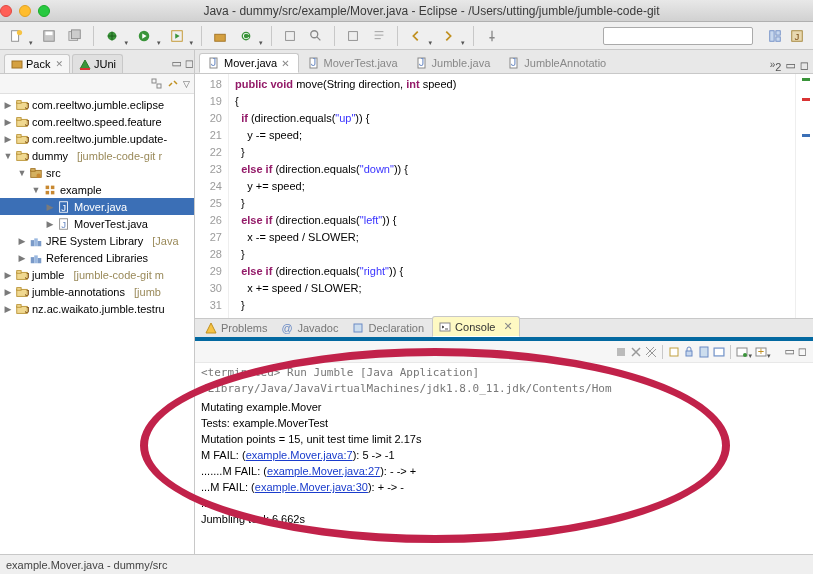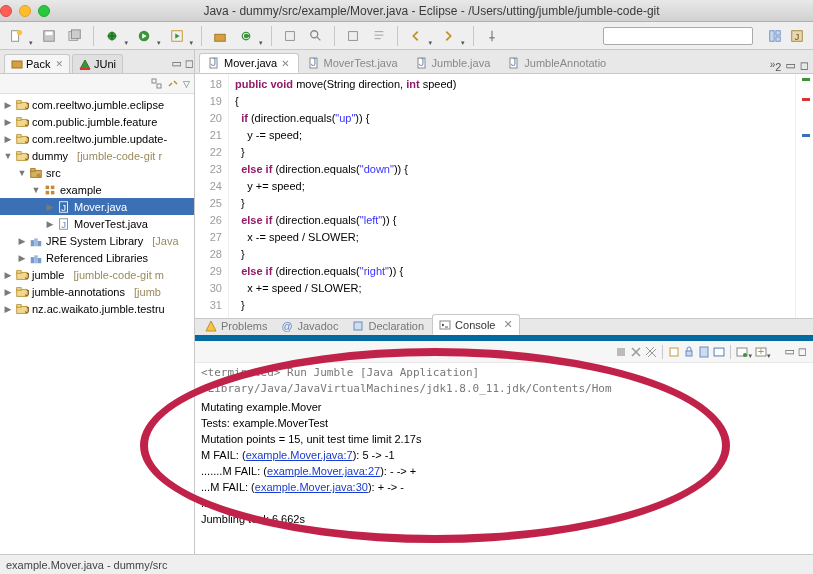--- a/index.html
+++ b/index.html
@@ -57,23 +57,23 @@
 .str { color:#3933ff;}
 
 .overview-ruler { width:18px; background:#fff; border-left:1px solid #eee; position:relative;}
 .ovr-mark { position:absolute; right:3px; width:8px; height:3px; }
 .ovr-red { background:#d93434;}
 .ovr-grn { background:#3a943a;}
 .ovr-blue { background:#3b6fb6;}
 
 
 .bottompanel { height: 236px; display:flex; flex-direction:column; border-top:1px solid #c8c8c8;}
-.bp-tabs { height:22px; display:flex; align-items:flex-end; background:#e8e8e8; padding:0 4px; gap:2px; border-bottom:6px solid #0369a1;}
+.bp-tabs { height:22px; display:flex; align-items:flex-end; background:#e8e8e8; padding:0 4px; gap:2px; border-bottom:4px solid #0369a1;}
 .bptab { padding:3px 6px; font-size:10px; color:#777; display:flex; align-items:center; gap:4px;}
-.bptab.active { background:#ffffff; color:#333; border:1px solid #c8c8c8; border-bottom:1px solid #fff; border-radius:3px 3px 0 0;}
+.bptab.active { background:#fef9c3; color:#333; border:1px solid #c8c8c8; border-bottom:1px solid #fff; border-radius:3px 3px 0 0;}
 .bp-toolbar { height:22px; background:#f6f6f6; display:flex; justify-content:flex-end; align-items:center; gap:3px; padding-right:6px; border-bottom:1px solid #e8e8e8;}
 .bp-content { flex:1; background:#fff; font-family:Monaco,Menlo,monospace; font-size:12px; line-height:16px; padding:2px 6px; position:relative;}
 .term-header { color:#777; font-size:11px; font-family:inherit; margin-bottom:2px;}
 .link { color:#1a3ccc; text-decoration:underline;}
 
 
 .annot-ellipse { position:absolute; border:8px solid #c1224a; border-radius:50%; pointer-events:none; z-index:50;}
 
 
 .statusbar { height:20px; background:#efefef; border-top:1px solid #c8c8c8; display:flex; align-items:center; padding:0 6px; font-size:11px; color:#444;}
@@ -262,21 +262,21 @@
         </div>
         <div class="tn" style="padding-left: 2px;">
           <span class="tw">▶</span>
           <span class="ic">
             <svg class="mini" viewBox="0 0 16 16">
               <rect x="2" y="5" width="12" height="8" fill="#f0d890" stroke="#b89030"></rect>
               <rect x="2" y="3" width="5" height="3" fill="#f0d890" stroke="#b89030"></rect>
               <text x="11" y="12" font-size="7" fill="#7a4a10">J</text>
             </svg>
           </span>
-          <span class="lbl">com.public.jumble.feature</span>
+          <span class="lbl">com.reeltwo.speed.feature</span>
         </div>
         <div class="tn" style="padding-left: 2px;">
           <span class="tw">▶</span>
           <span class="ic">
             <svg class="mini" viewBox="0 0 16 16">
               <rect x="2" y="5" width="12" height="8" fill="#f0d890" stroke="#b89030"></rect>
               <rect x="2" y="3" width="5" height="3" fill="#f0d890" stroke="#b89030"></rect>
               <text x="11" y="12" font-size="7" fill="#7a4a10">J</text>
             </svg>
           </span>

